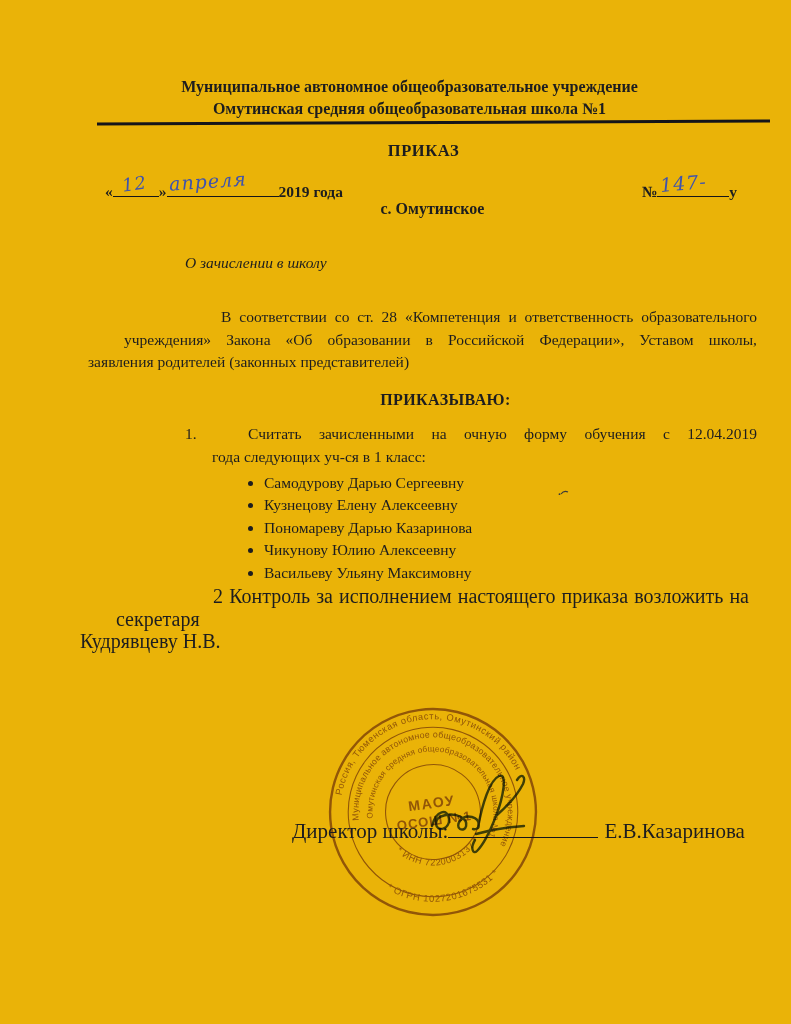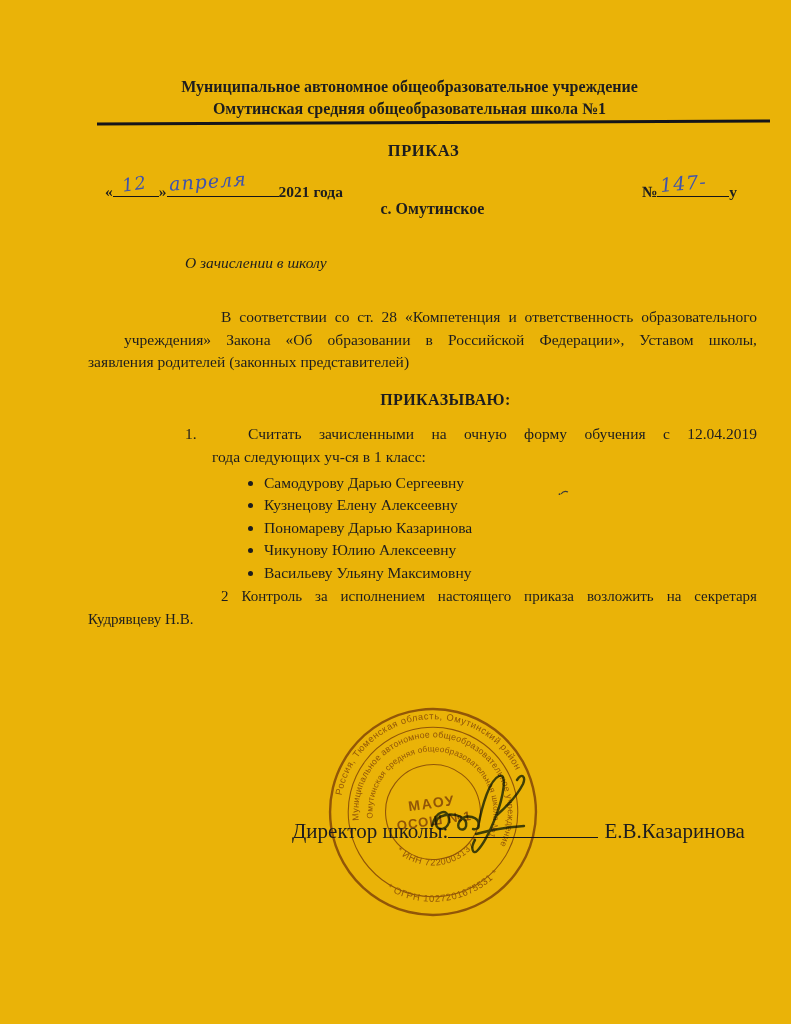--- a/index.html
+++ b/index.html
@@ -63,21 +63,21 @@
   .item1 { position:absolute; top:423px; left:185px; width:572px; font-size:15.5px; line-height:22.5px; }
   .item1-num  { position:absolute; left:0; top:0; }
   .item1-body { margin-left:27px; }
 
   .students {
     position:absolute; top:470px; left:240px; margin:2px;
     padding-left:22px; list-style:disc;
     font-size:15.5px; line-height:22.4px;
   }
 
-  .item2 { position:absolute; top:585px; left:88px; width:669px; font-size:15px; line-height:22.5px; }
+  .item2 { position:absolute; top:585px; left:80px; width:669px; font-size:20px; line-height:22.5px; }
 
   .artifact { position:absolute; left:558px; top:482px; }
 
   .stamp {
     position:absolute; left:322px; top:701px; width:222px; height:222px;
     z-index:1; opacity:0.82; mix-blend-mode:multiply;
     transform:rotate(-8deg);
   }
   .stamp text { font-family:"Liberation Sans","DejaVu Sans",sans-serif; fill:#8a5db4; }
 
@@ -100,21 +100,21 @@
     <div>Муниципальное автономное общеобразовательное учреждение</div>
     <div>Омутинская средняя общеобразовательная школа №1</div>
   </div>
 
   <div class="rule"></div>
 
   <div class="title">ПРИКАЗ</div>
 
   <div class="date-row">
     <div class="date-left">
-      <span>«</span><span class="blank blank-day"><span class="hw hw-day">12</span></span><span>»</span><span class="blank blank-month"><span class="hw hw-month">апреля</span></span><span>2021 года</span>
+      <span>«</span><span class="blank blank-day"><span class="hw hw-day">12</span></span><span>»</span><span class="blank blank-month"><span class="hw hw-month">апреля</span></span><span>2019 года</span>
     </div>
     <div class="date-right">
       <span>№</span><span class="blank blank-num"><span class="hw hw-num">147-</span></span><span>у</span>
     </div>
   </div>
 
   <div class="place">с. Омутинское</div>
 
   <div class="subject">О зачислении в школу</div>
 

